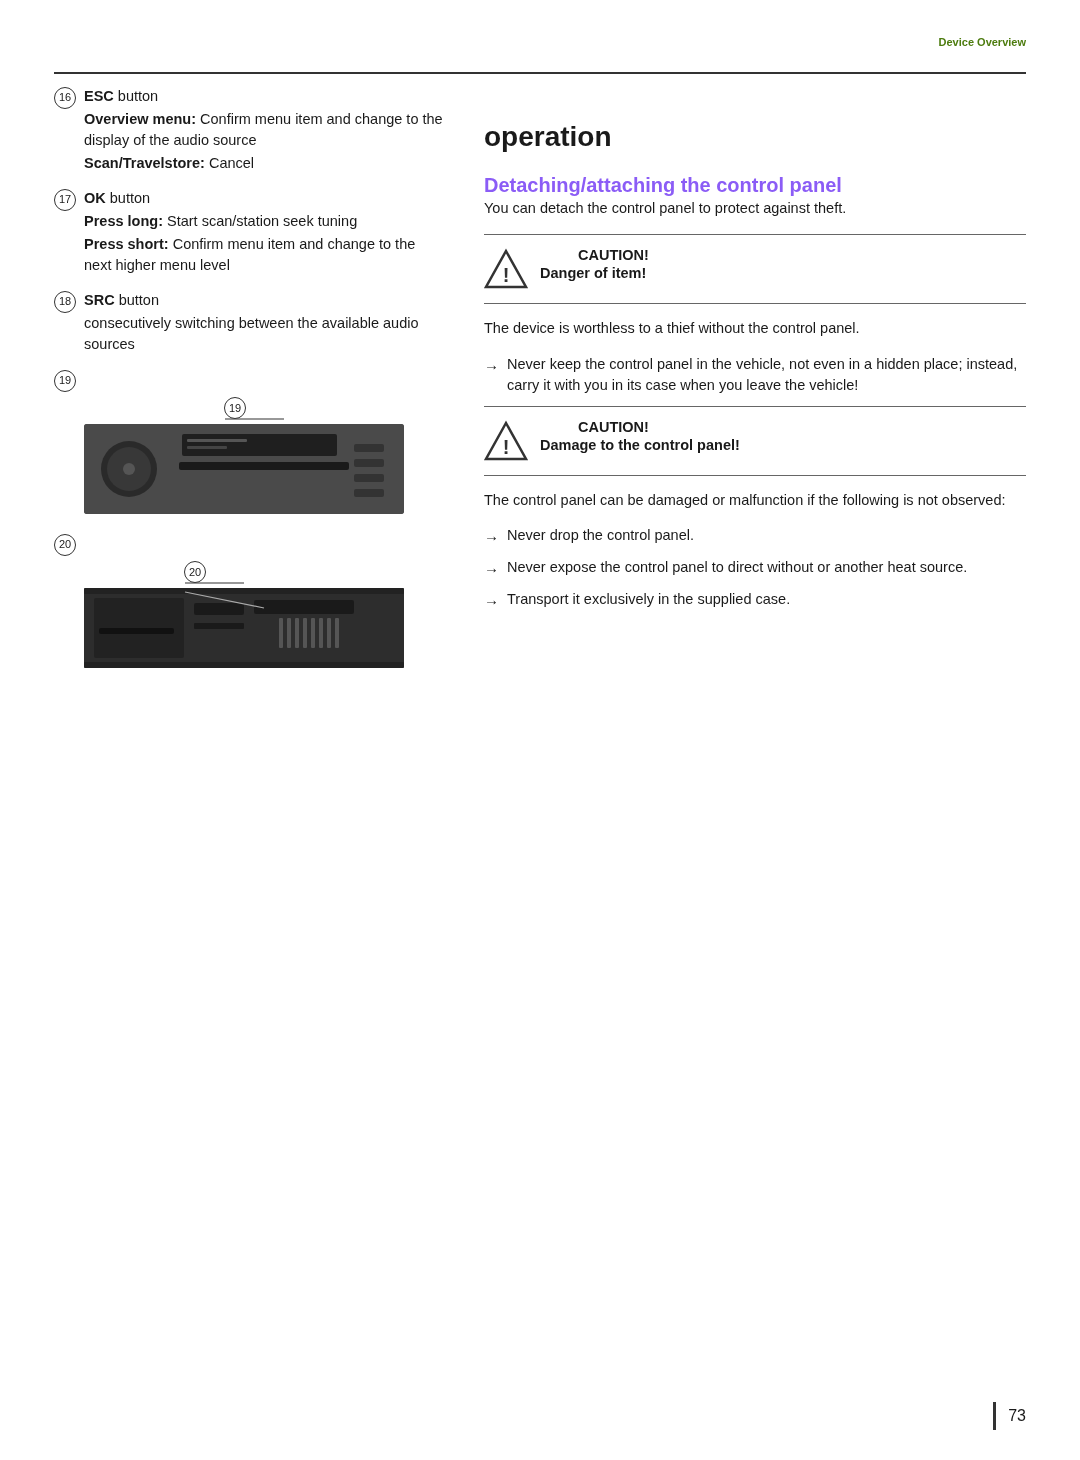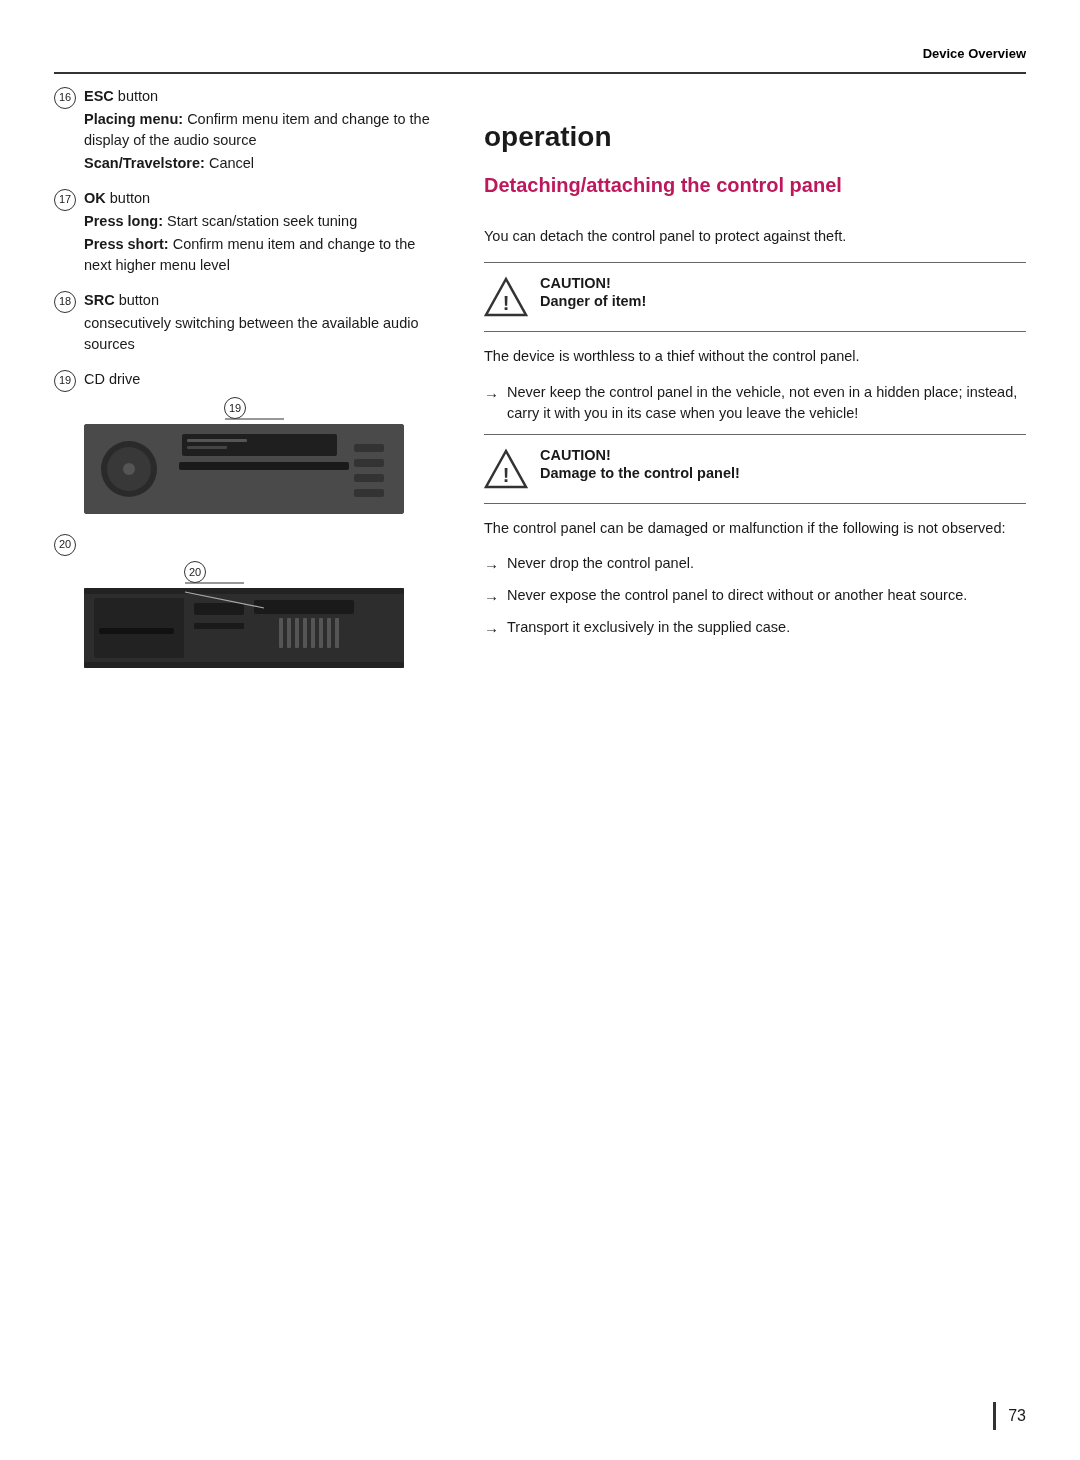--- a/index.html
+++ b/index.html
@@ -30,25 +30,25 @@
       position: absolute;
       top: 72px;
       left: 54px;
       right: 54px;
       height: 1.5px;
       background: #333;
     }
 
     .header-right {
       position: absolute;
-      top: 46px;
+      top: 36px;
       right: 54px;
-      font-size: 13px;
-      font-weight: bold;
-      color: #000000;
+      font-size: 11px;
+      font-weight: bold;
+      color: #4d7c0f;
     }
 
     
     .content-area {
       position: absolute;
       top: 86px;
       left: 54px;
       right: 54px;
       bottom: 80px;
       display: flex;
@@ -152,22 +152,22 @@
       font-weight: bold;
       line-height: 1.2;
       margin-bottom: 20px;
       color: #1a1a1a;
     }
 
     .section-title-medium {
       font-size: 20px;
       font-weight: bold;
       line-height: 1.25;
-      margin-bottom: 28px;
-      color: #be185d;
+      margin-bottom: 0;
+      color: #8b5cf6;
     }
 
     .section-text {
       font-size: 14.5px;
       line-height: 1.5;
       margin-bottom: 14px;
     }
 
     
     .caution-box {
@@ -192,20 +192,21 @@
     }
 
     .caution-text {
       flex: 1;
     }
 
     .caution-title {
       font-size: 14.5px;
       font-weight: bold;
       margin-bottom: 2px;
+      margin-left: 38px;
     }
 
     .caution-subtitle {
       font-size: 14.5px;
       font-weight: bold;
     }
 
     
     .arrow-item {
       display: flex;
@@ -255,21 +256,21 @@
 
   <div class="content-area">
 
     <div class="left-col">
 
 
       <div class="list-item">
         <span class="item-number">16</span>
         <div class="item-content">
           <p><strong>ESC</strong><span> button</span></p>
-          <p class="sub-text"><strong>Placing menu:</strong> Confirm menu item and change to the display of the audio source</p>
+          <p class="sub-text"><strong>Overview menu:</strong> Confirm menu item and change to the display of the audio source</p>
           <p class="sub-text"><strong>Scan/Travelstore:</strong> Cancel</p>
         </div>
       </div>
 
       <div class="list-item">
         <span class="item-number">17</span>
         <div class="item-content">
           <p><strong>OK</strong><span> button</span></p>
           <p class="sub-text"><strong>Press long:</strong> Start scan/station seek tuning</p>
           <p class="sub-text"><strong>Press short:</strong> Confirm menu item and change to the next higher menu level</p>
@@ -279,23 +280,20 @@
       <div class="list-item">
         <span class="item-number">18</span>
         <div class="item-content">
           <p><strong>SRC</strong><span> button</span></p>
           <p class="sub-text">consecutively switching between the available audio sources</p>
         </div>
       </div>
 
       <div class="list-item">
         <span class="item-number">19</span>
-        <div class="item-content">
-          <p><span>CD drive</span></p>
-        </div>
       </div>
 
       <div class="device-image-container">
         <div style="position:relative; display:inline-block;">
           <div class="item-number img-number-bubble">19</div>
           
           <svg width="320" height="5" style="position:absolute;top:11px;left:130px;z-index:2;">
             <line x1="11" y1="2" x2="70" y2="2" stroke="#333" stroke-width="1.2"></line>
           </svg>
           

